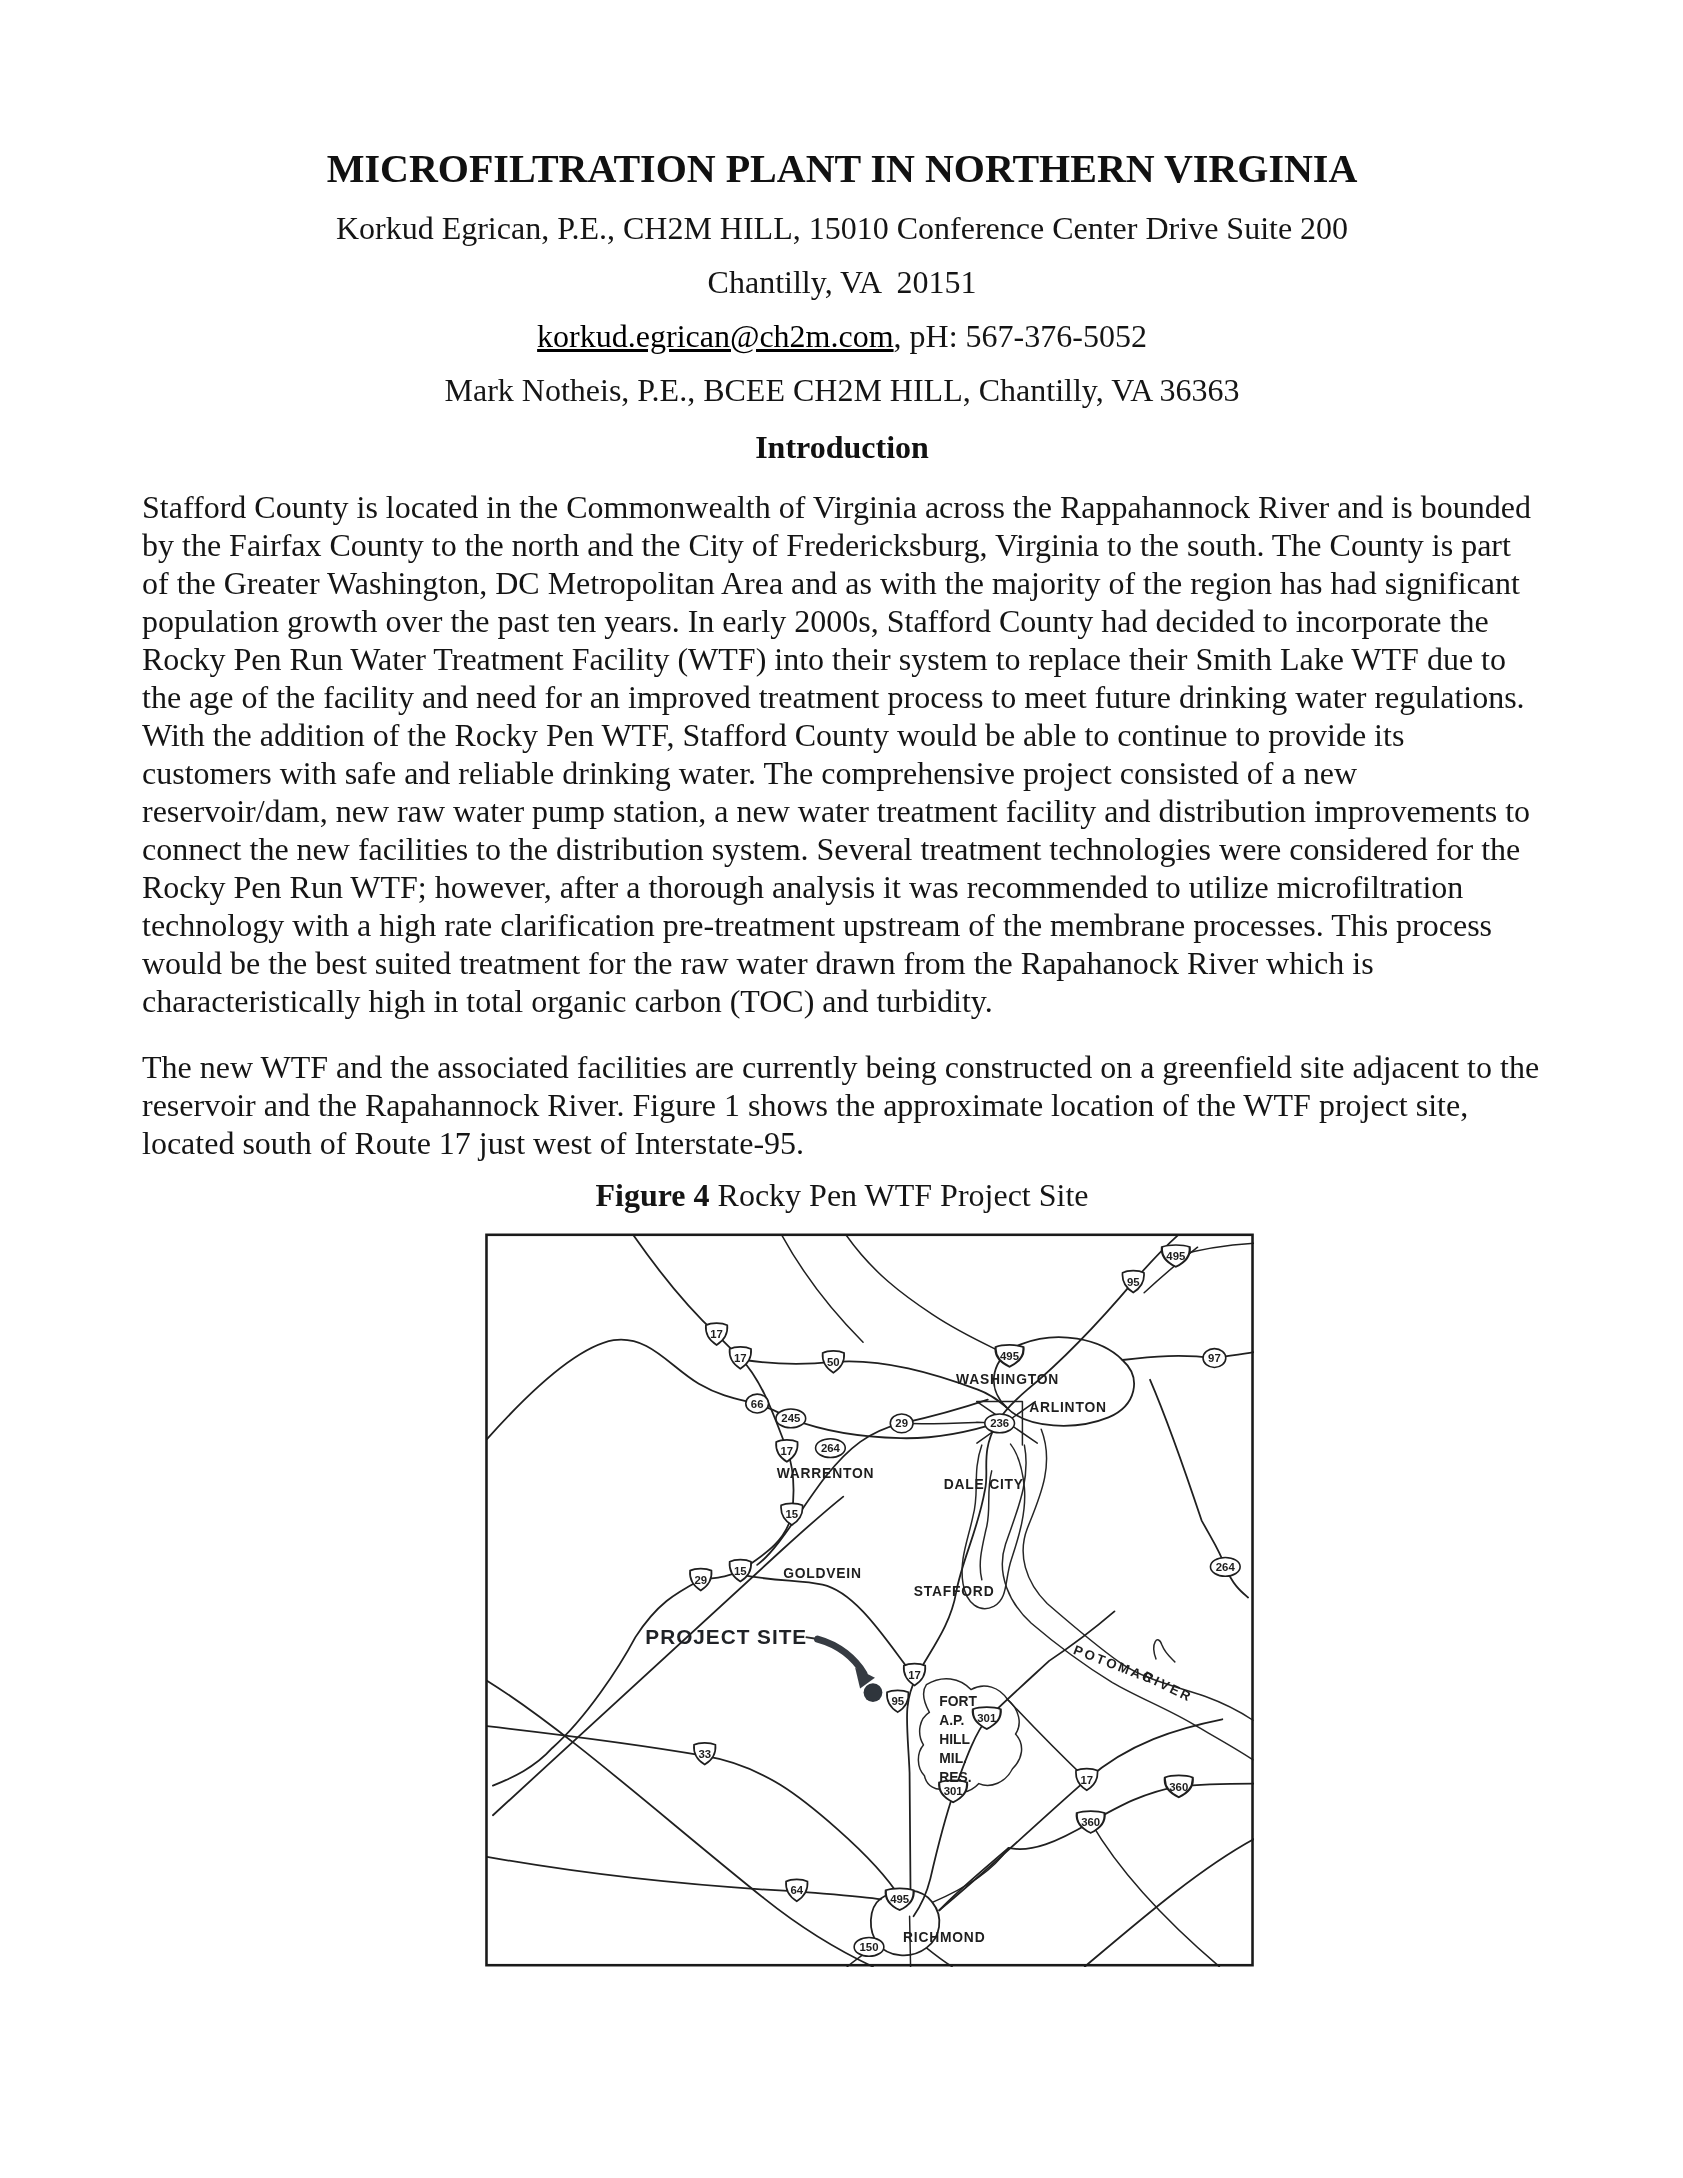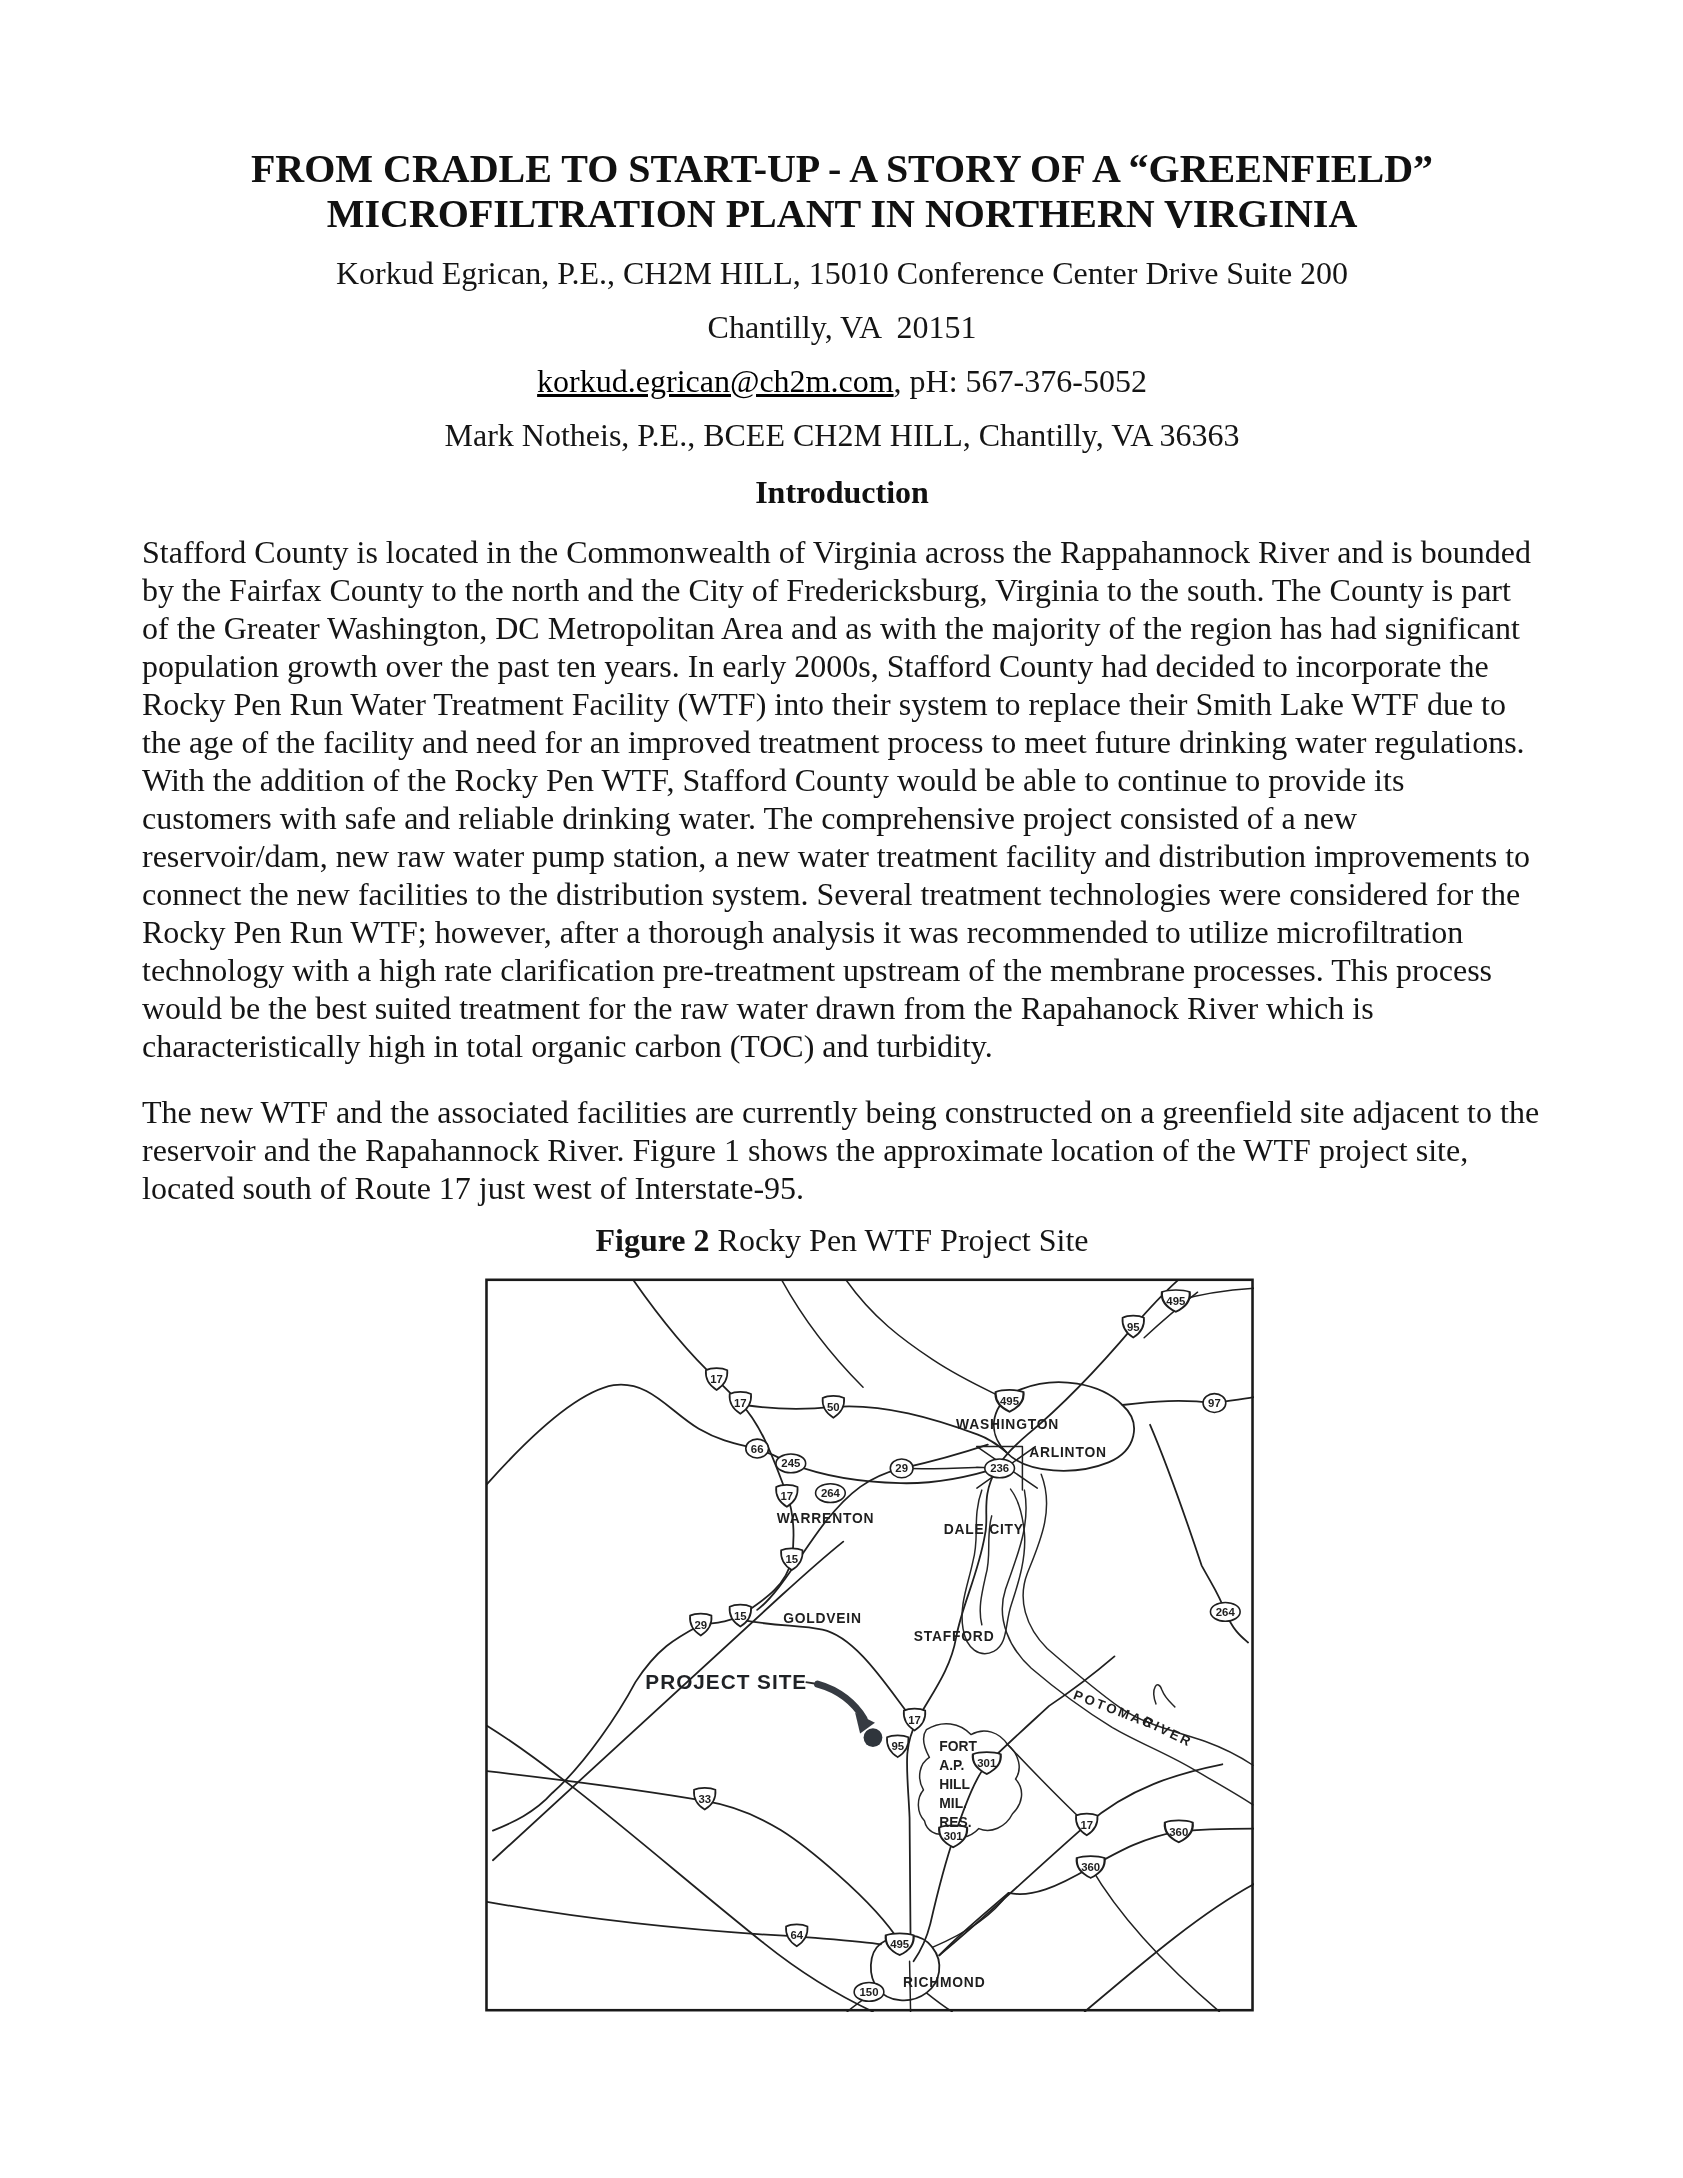--- a/index.html
+++ b/index.html
@@ -43,35 +43,34 @@
   .site-leader{fill:none;stroke:#2a2a2a;stroke-width:2;}
   .site-head{fill:#363b42;}
   .site-dot{fill:#2f353c;}
 </style>
 </head>
 <body>
 
 <div class="page">
 
   <h1 class="title">
-    <span>FROM CRADLE TO START-UP - A STORY OF A “GREENFIELD”</span>
     <span>MICROFILTRATION PLANT IN NORTHERN VIRGINIA</span>
   </h1>
 
   <p class="byline">Korkud Egrican, P.E., CH2M HILL, 15010 Conference Center Drive Suite 200</p>
   <p class="byline">Chantilly, VA  20151</p>
   <p class="byline"><a class="email">korkud.egrican@ch2m.com</a><span>, pH: 567-376-5052</span></p>
   <p class="byline">Mark Notheis, P.E., BCEE CH2M HILL, Chantilly, VA 36363</p>
 
   <h2 class="heading">Introduction</h2>
 
   <p class="para">Stafford County is located in the Commonwealth of Virginia across the Rappahannock River and is bounded by the Fairfax County to the north and the City of Fredericksburg, Virginia to the south. The County is part of the Greater Washington, DC Metropolitan Area and as with the majority of the region has had significant population growth over the past ten years. In early 2000s, Stafford County had decided to incorporate the Rocky Pen Run Water Treatment Facility (WTF) into their system to replace their Smith Lake WTF due to the age of the facility and need for an improved treatment process to meet future drinking water regulations. With the addition of the Rocky Pen WTF, Stafford County would be able to continue to provide its customers with safe and reliable drinking water. The comprehensive project consisted of a new reservoir/dam, new raw water pump station, a new water treatment facility and distribution improvements to connect the new facilities to the distribution system. Several treatment technologies were considered for the Rocky Pen Run WTF; however, after a thorough analysis it was recommended to utilize microfiltration technology with a high rate clarification pre-treatment upstream of the membrane processes. This process would be the best suited treatment for the raw water drawn from the Rapahanock River which is characteristically high in total organic carbon (TOC) and turbidity.</p>
   <p class="para">The new WTF and the associated facilities are currently being constructed on a greenfield site adjacent to the reservoir and the Rapahannock River. Figure 1 shows the approximate location of the WTF project site, located south of Route 17 just west of Interstate-95.</p>
 
-  <p class="caption"><strong>Figure 2</strong><span> Rocky Pen WTF Project Site</span></p>
+  <p class="caption"><strong>Figure 4</strong><span> Rocky Pen WTF Project Site</span></p>
 
   <div class="map-wrap">
     <svg id="mapsvg" width="769" height="734" viewBox="0 0 777 741" xmlns="http://www.w3.org/2000/svg">
       <g>
 
         <path class="road" d="M 150,2 C 178,42 208,78 234,102 C 244,112 250,118 258,126 C 282,150 296,196 305,218 C 313,240 313,262 310,284 C 304,312 280,326 258,341"></path>
         <path class="road" d="M 262,128 C 295,133 322,133 352,130 C 402,126 455,142 498,158 C 512,163 520,170 527,176"></path>
 
         <path class="road" d="M 2,208 C 52,152 96,114 130,108 C 166,103 186,134 216,152 C 242,167 260,168 277,173 C 294,179 300,183 311,188 C 342,200 382,206 420,207 C 458,208 492,200 523,190"></path>
 

